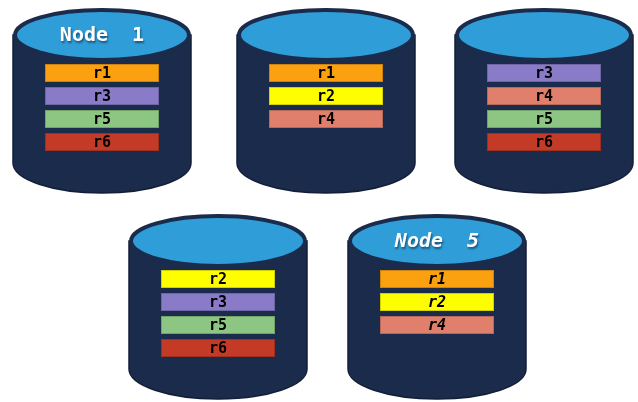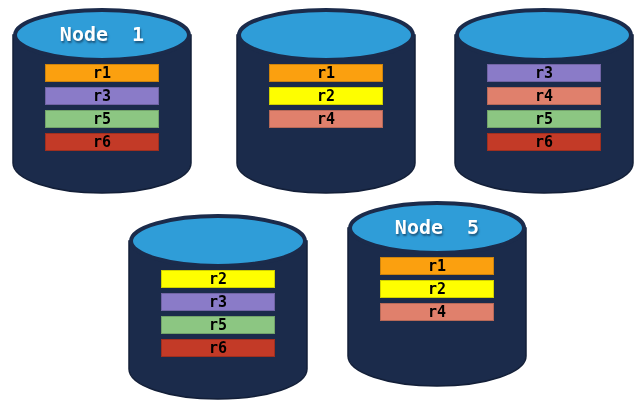--- a/index.html
+++ b/index.html
@@ -123,21 +123,21 @@
       <ellipse class="cyl-top" cx="92" cy="30" rx="87" ry="25"></ellipse>
     </svg>
     <div class="bars">
       <div class="bar" style="background-color: rgb(254, 254, 0);">r2</div>
       <div class="bar" style="background-color: rgb(138, 123, 200);">r3</div>
       <div class="bar" style="background-color: rgb(140, 198, 130);">r5</div>
       <div class="bar" style="background-color: rgb(195, 58, 39);">r6</div>
     </div>
   </div>
 
-  <div class="node" style="left:345px; top:198px;">
+  <div class="node" style="left:345px; top:211px;font-style:italic;">
     <svg class="cyl" viewBox="0 0 184 190" preserveAspectRatio="none" aria-hidden="true">
       <path class="cyl-body" d="M 3 30 L 3 158 A 89 30 0 0 0 181 158 L 181 30 Z"></path>
       <ellipse class="cyl-top" cx="92" cy="30" rx="87" ry="25"></ellipse>
     </svg>
     <div class="title">Node  5</div>
     <div class="bars">
       <div class="bar" style="background-color: rgb(251, 160, 15);">r1</div>
       <div class="bar" style="background-color: rgb(254, 254, 0);">r2</div>
       <div class="bar" style="background-color: rgb(224, 128, 108);">r4</div>
     </div>

